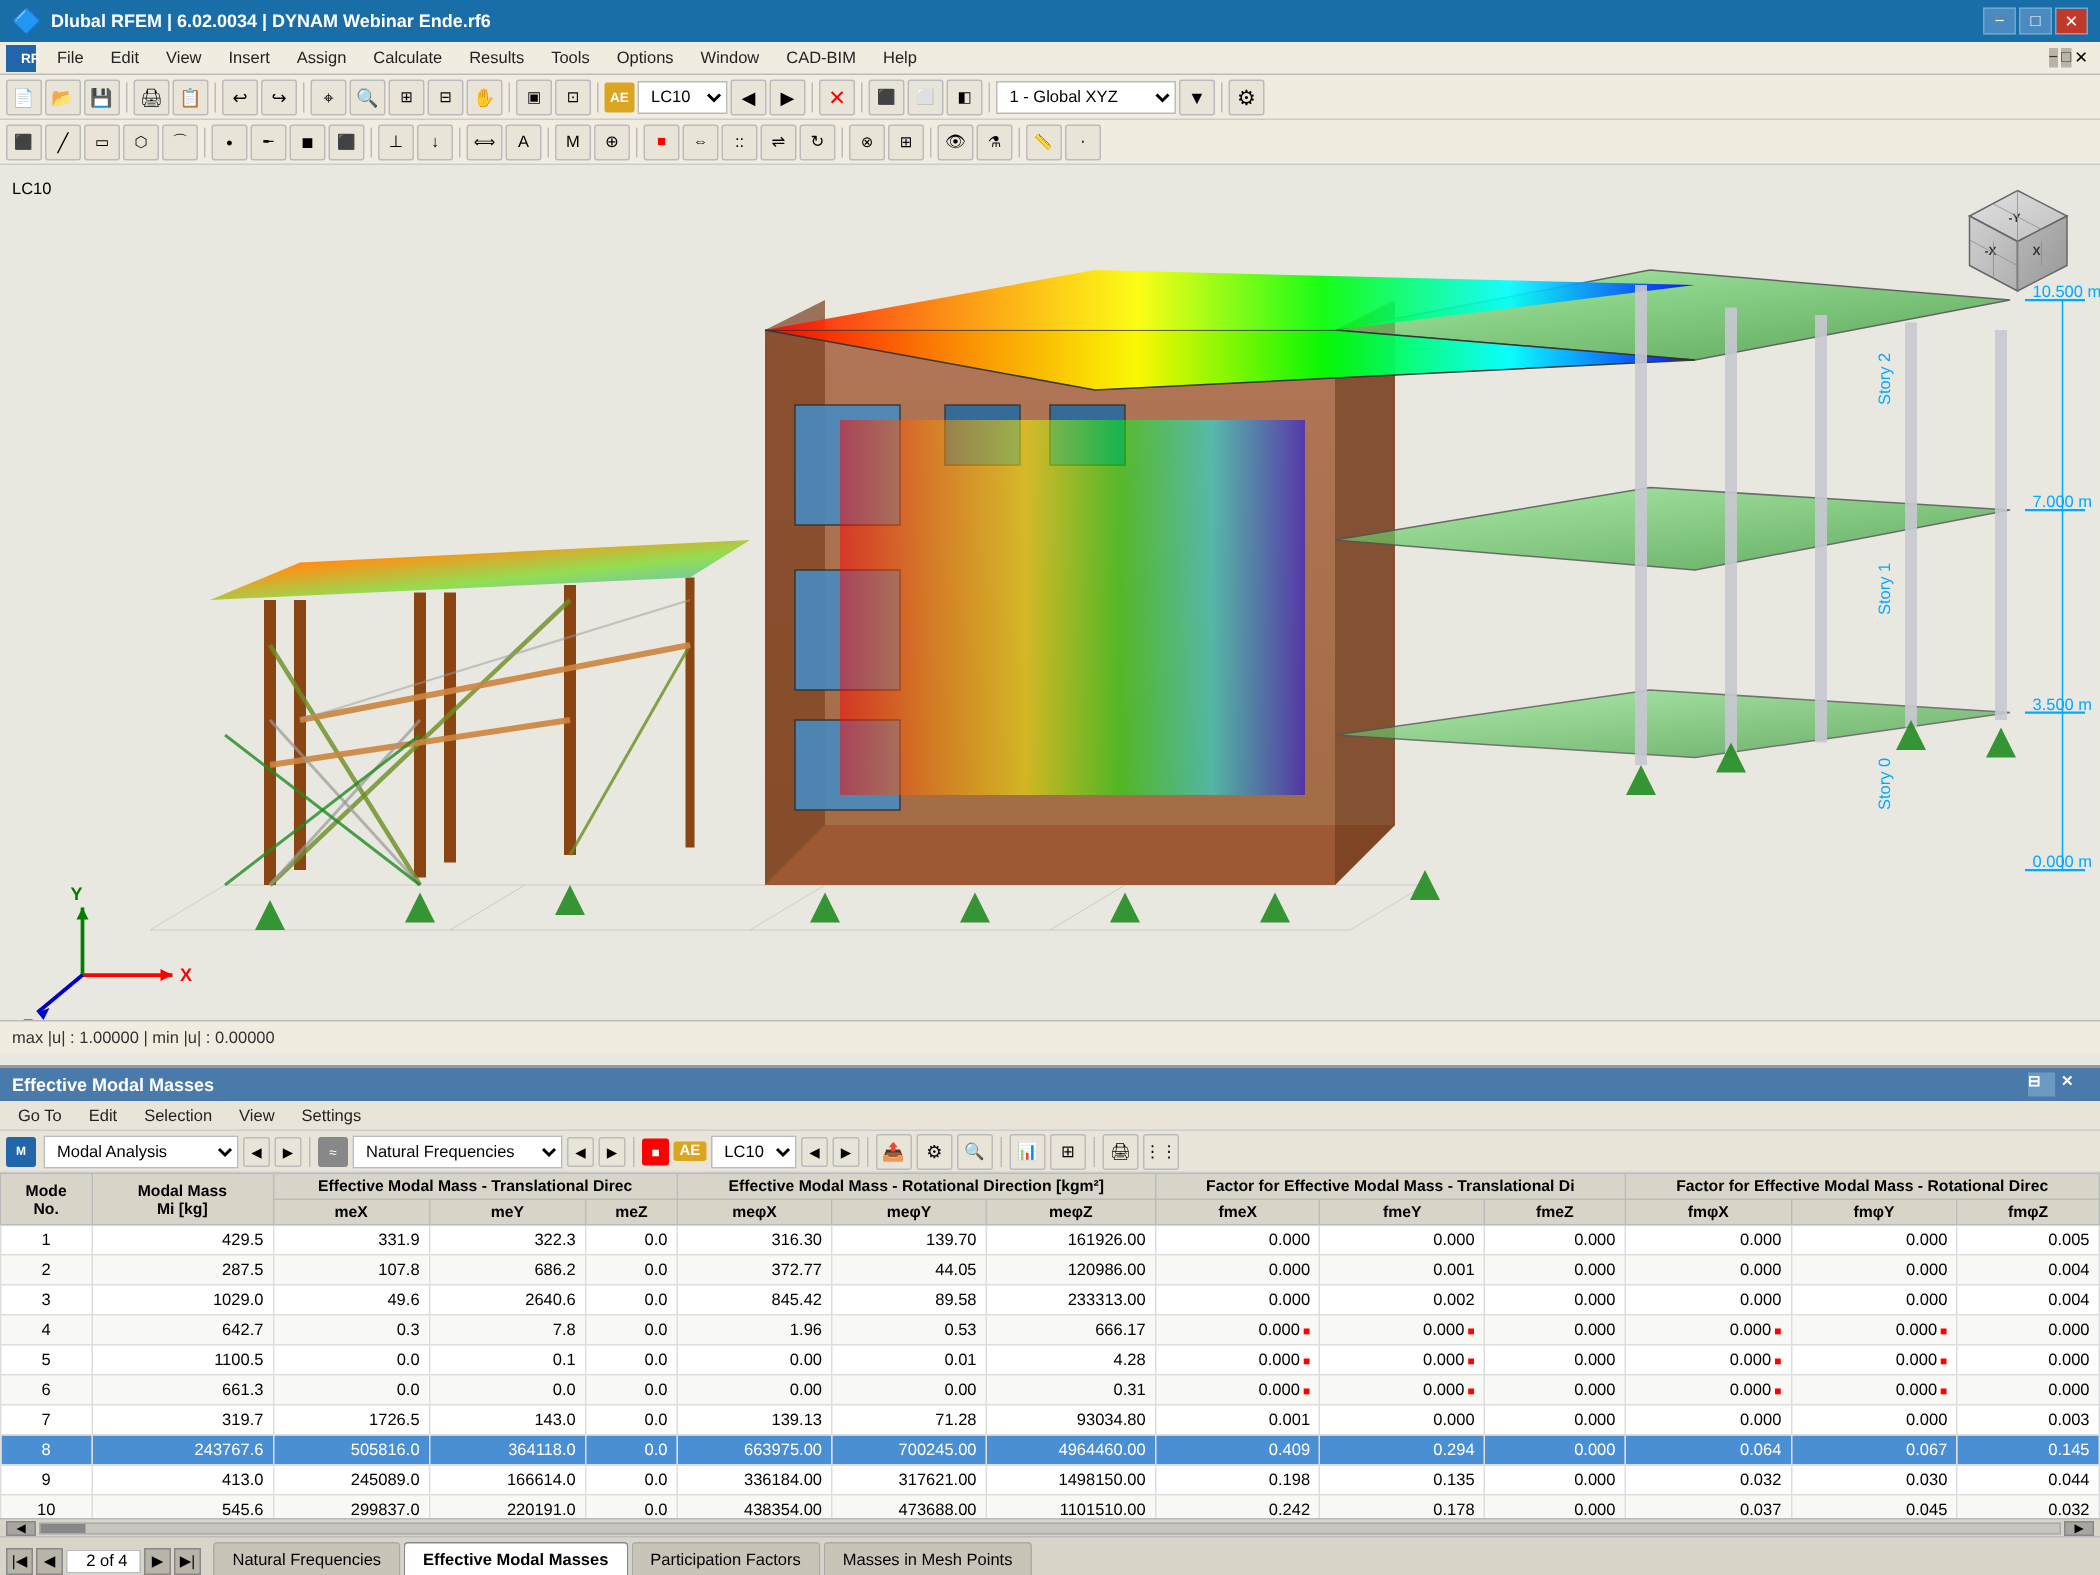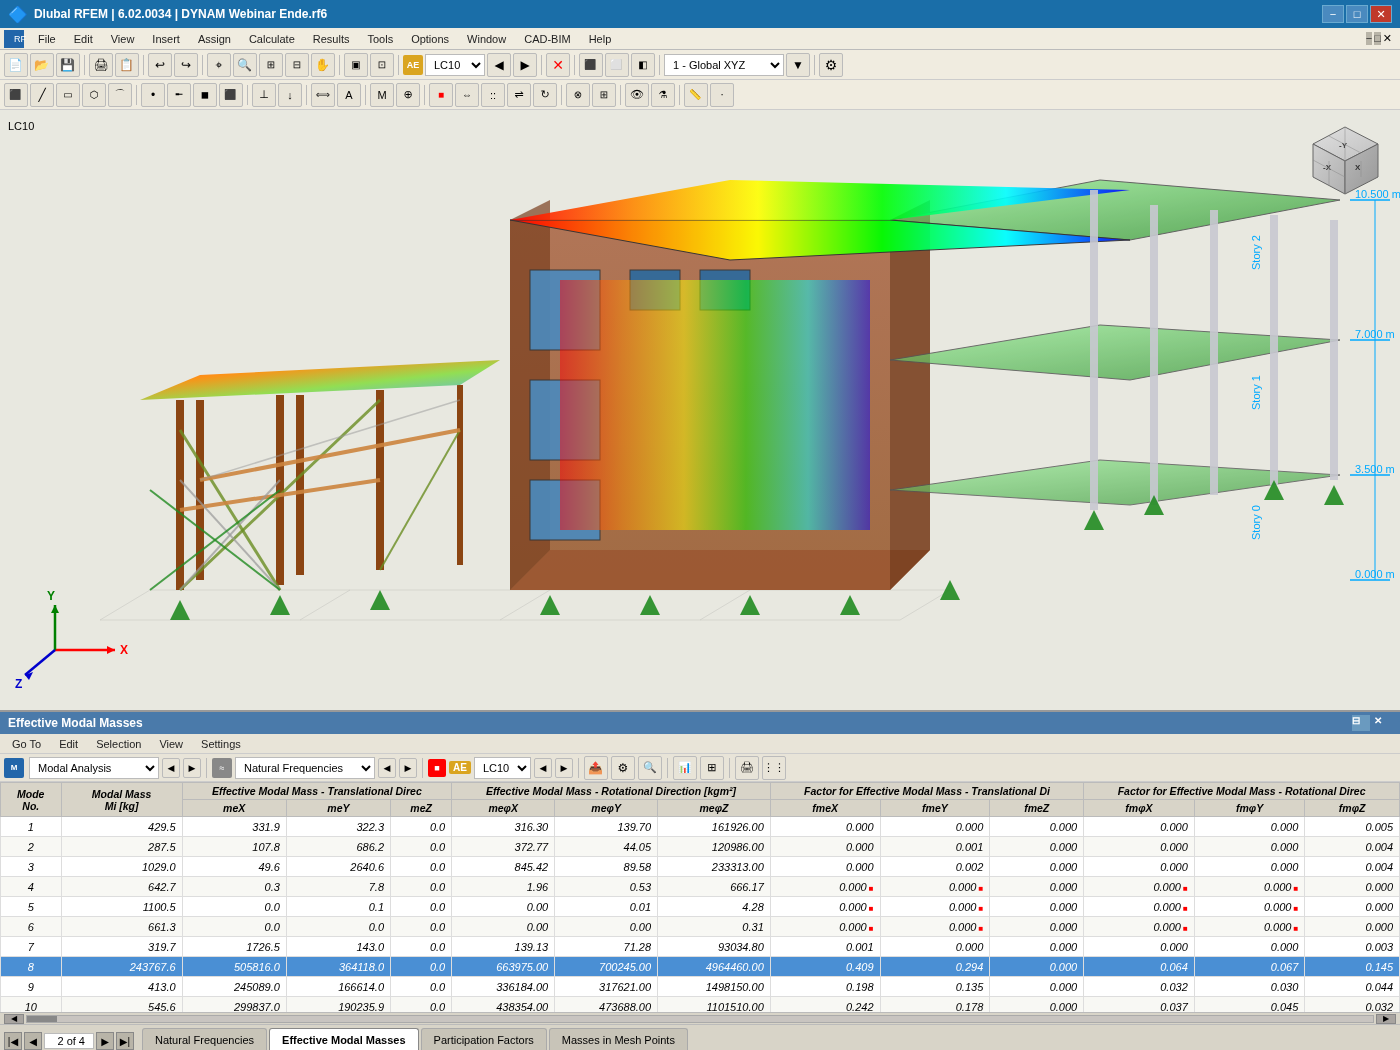--- a/index.html
+++ b/index.html
@@ -36,21 +36,21 @@
     #valuebar { position: absolute; bottom: 8px; left: 0; right: 0; background: #f0ece0; border-top: 1px solid #bbb; height: 22px; display: flex; align-items: center; padding: 0 8px; font-size: 11px; color: #333; }
     
     
     #bottom-panel { background: #e8e4d8; border-top: 2px solid #999; height: 340px; display: flex; flex-direction: column; }
     #panel-titlebar { background: #4a7aaa; color: white; height: 22px; display: flex; align-items: center; justify-content: space-between; padding: 0 8px; font-size: 12px; font-weight: bold; }
     #panel-menubar { background: #e8e4d8; border-bottom: 1px solid #ccc; height: 20px; display: flex; align-items: center; padding: 0 4px; gap: 2px; }
     #panel-toolbar { background: #e8e4d8; border-bottom: 1px solid #ccc; height: 28px; display: flex; align-items: center; padding: 0 4px; gap: 3px; }
     
     
     #table-container { flex: 1; overflow: auto; background: white; }
-    table { border-collapse: collapse; font-size: 11px; white-space: nowrap; width: 100%; font-style: italic; }
+    table { border-collapse: collapse; font-size: 11px; white-space: nowrap; width: 100%; }
     table thead tr { background: #d8d4c8; }
     table thead th { border: 1px solid #bbb; padding: 2px 6px; text-align: center; font-weight: bold; font-size: 10.5px; vertical-align: middle; }
     table tbody tr { height: 20px; }
     table tbody tr:nth-child(even) { background: #f8f8f4; }
     table tbody tr:nth-child(odd) { background: #ffffff; }
     table tbody tr.selected { background: #4a8fd4 !important; color: white; }
     table tbody td { border: 1px solid #ddd; padding: 1px 6px; text-align: right; }
     table tbody td:first-child { text-align: center; }
     .red-flag { color: red; display: inline-block; margin-left: 2px; }
     
@@ -82,21 +82,21 @@
   </div>
   <div class="controls">
     <div class="ctrl-btn">−</div>
     <div class="ctrl-btn">□</div>
     <div class="ctrl-btn close">✕</div>
   </div>
 </div>
 
 <div id="menubar">
   <div style="width:20px;height:18px;background:#2266aa;display:flex;align-items:center;justify-content:center;margin-right:4px;">
-    <span style="color:white;font-size:9px;font-weight:normal;padding-left:12px;">RF</span>
+    <span style="color:white;font-size:9px;font-weight:bold;padding-left:12px;">RF</span>
   </div>
   <div class="menu-item">File</div>
   <div class="menu-item">Edit</div>
   <div class="menu-item">View</div>
   <div class="menu-item">Insert</div>
   <div class="menu-item">Assign</div>
   <div class="menu-item">Calculate</div>
   <div class="menu-item">Results</div>
   <div class="menu-item">Tools</div>
   <div class="menu-item">Options</div>
@@ -365,20 +365,23 @@
         <text x="52" y="48" font-size="8" font-family="Arial" font-weight="bold" fill="#333">X</text>
 
         <line x1="26" y1="14" x2="58" y2="31" stroke="#888" stroke-width="0.5"></line>
         <line x1="10" y1="38" x2="42" y2="55" stroke="#888" stroke-width="0.5"></line>
         <line x1="26" y1="39" x2="26" y2="64" stroke="#888" stroke-width="0.5"></line>
         <line x1="58" y1="39" x2="58" y2="55" stroke="#888" stroke-width="0.5"></line>
         <line x1="42" y1="5" x2="42" y2="72" stroke="#888" stroke-width="0.5"></line>
       </svg>
     </div>
 
+    <div id="valuebar">
+      <span>max |u| : 1.00000  |  min |u| : 0.00000</span>
+    </div>
 
   </div>
 
   <div id="bottom-panel">
 
     <div id="panel-titlebar">
       <span style="font-size:12px;font-weight:bold;">Effective Modal Masses</span>
       <div style="display:flex;gap:4px;">
         <div class="ctrl-btn" style="background:#6a9abf;width:18px;height:16px;font-size:10px;">⊟</div>
         <div class="ctrl-btn close" style="width:18px;height:16px;font-size:10px;">✕</div>
@@ -595,21 +598,21 @@
               <td>0.135</td>
               <td>0.000</td>
               <td>0.032</td>
               <td>0.030</td>
               <td>0.044</td>
             </tr>
             <tr>
               <td>10</td>
               <td>545.6</td>
               <td>299837.0</td>
-              <td>190235.9</td>
+              <td>220191.0</td>
               <td>0.0</td>
               <td>438354.00</td>
               <td>473688.00</td>
               <td>1101510.00</td>
               <td>0.242</td>
               <td>0.178</td>
               <td>0.000</td>
               <td>0.037</td>
               <td>0.045</td>
               <td>0.032</td>

